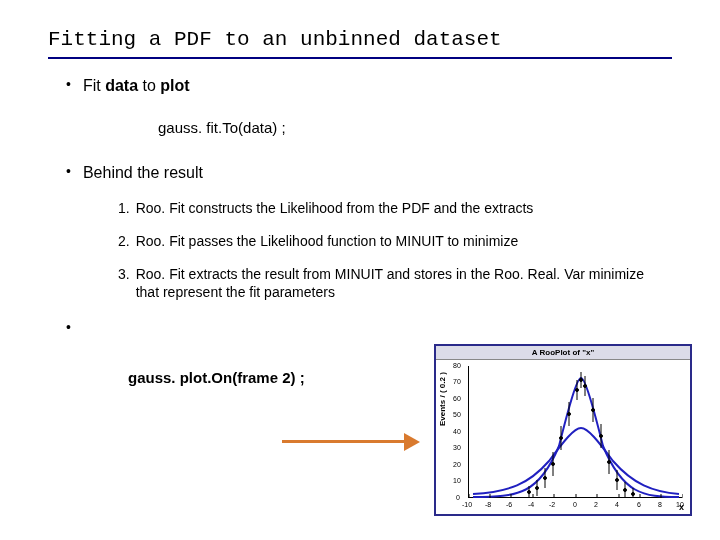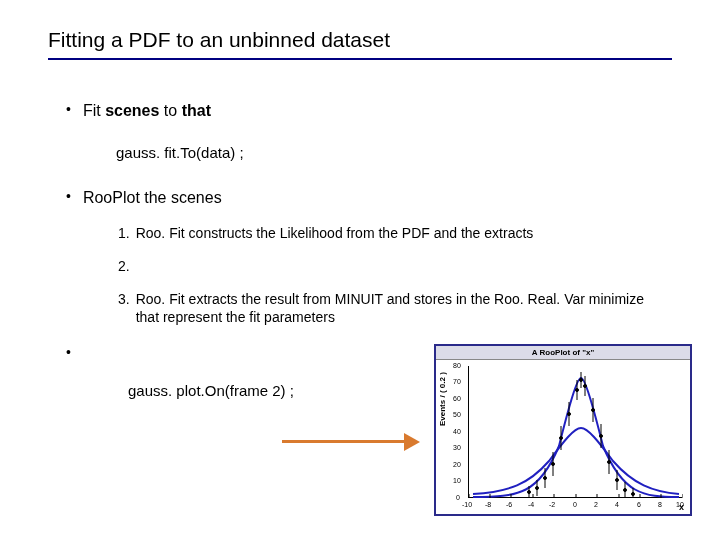--- a/index.html
+++ b/index.html
@@ -13,42 +13,43 @@
     overflow: hidden;
   }
   .slide {
     padding: 28px 48px 20px 48px;
   }
   .title {
     font-size: 21px;
     font-weight: normal;
     padding-bottom: 6px;
     border-bottom: 2px solid #000080;
-    margin-bottom: 40px;
+    margin-bottom: 16px;
+    font-family: Liberation Mono, monospace;
   }
   .bullet {
     display: flex;
     align-items: flex-start;
     margin-bottom: 8px;
   }
   .bullet-mark {
     font-size: 14px;
     margin-right: 12px;
     margin-left: 18px;
     line-height: 1.4;
   }
   .bullet-text {
     font-size: 16px;
     line-height: 1.4;
   }
   .bold { font-weight: bold; }
   .code-line {
     font-family: Verdana, Geneva, sans-serif;
     font-size: 15px;
-    margin-left: 68px;
+    margin-left: 110px;
     margin-top: 22px;
     margin-bottom: 26px;
   }
   .section2 { margin-top: 4px; }
   .numlist {
     margin-left: 70px;
     margin-top: 14px;
   }
   .numitem {
     display: flex;
@@ -61,22 +62,23 @@
     margin-right: 6px;
     white-space: nowrap;
   }
   .numitem .txt {
     max-width: 520px;
   }
   .section3 { margin-top: 16px; }
   .code-block2 {
     font-size: 15px;
     margin-left: 80px;
-    margin-top: 18px;
+    margin-top: 30px;
     line-height: 1.35;
+    font-weight: bold;
   }
   .arrow {
     position: absolute;
     left: 282px;
     top: 430px;
     width: 140px;
     height: 24px;
   }
   .arrow-line {
     position: absolute;
@@ -161,38 +163,39 @@
 </style>
 </head>
 <body>
 
 <div class="slide">
   <h1 class="title">Fitting a PDF to an unbinned dataset</h1>
 
   <div class="bullet">
     <span class="bullet-mark">•</span>
     <span class="bullet-text">
-      <span>Fit </span><span class="bold">scenes</span><span> to </span><span class="bold">that</span>
+      <span>Fit </span><span class="bold">data</span><span> to </span><span class="bold">plot</span>
     </span>
   </div>
 
   <div class="code-line">gauss. fit.To(data) ;</div>
 
   <div class="bullet section2">
     <span class="bullet-mark">•</span>
-    <span class="bullet-text">RooPlot the scenes</span>
+    <span class="bullet-text">Behind the result</span>
   </div>
 
   <div class="numlist">
     <div class="numitem">
       <span class="num">1.</span>
       <span class="txt">Roo. Fit constructs the Likelihood from the PDF and the extracts</span>
     </div>
     <div class="numitem">
       <span class="num">2.</span>
+      <span class="txt">Roo. Fit passes the Likelihood function to MINUIT to minimize</span>
     </div>
     <div class="numitem">
       <span class="num">3.</span>
       <span class="txt">Roo. Fit extracts the result from MINUIT and stores in the Roo. Real. Var minimize that represent the fit parameters</span>
     </div>
   </div>
 
   <div class="bullet section3">
     <span class="bullet-mark">•</span>
   </div>

